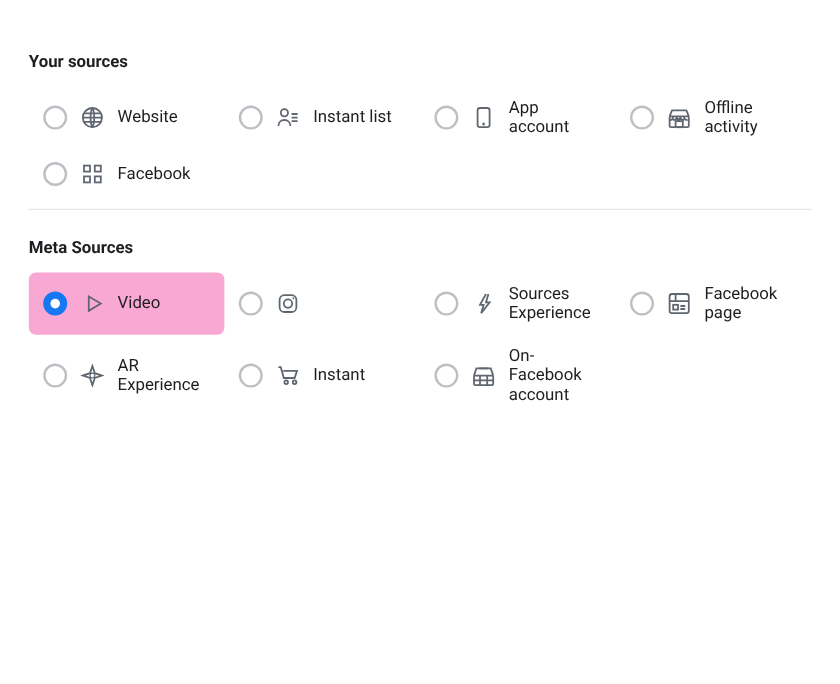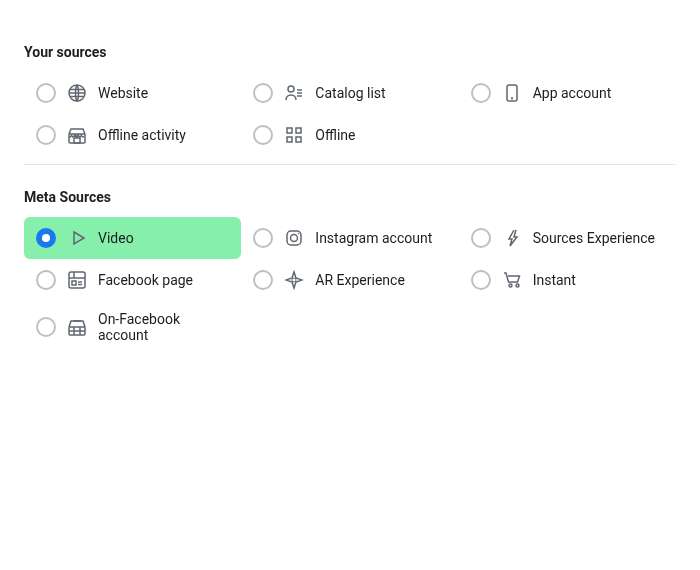--- a/index.html
+++ b/index.html
@@ -25,34 +25,34 @@
     .section-label {
       font-weight: 700;
       font-size: 14px;
       margin-bottom: 12px;
     }
     .section {
       margin-bottom: 24px;
     }
     .options-grid {
       display: grid;
-      grid-template-columns: 1fr 1fr 1fr;
+      grid-template-columns: 1fr 1fr 1fr 1fr;
       gap: 0;
     }
     .option-item {
       display: flex;
       align-items: center;
       gap: 10px;
       padding: 10px 12px;
       border-radius: 6px;
       cursor: pointer;
       user-select: none;
     }
     .option-item.selected {
-      background: #86efac;
+      background: #f9a8d4;
     }
     .radio-circle {
       width: 20px;
       height: 20px;
       border-radius: 50%;
       border: 2px solid #bcc0c4;
       flex-shrink: 0;
       display: flex;
       align-items: center;
       justify-content: center;
@@ -112,21 +112,21 @@
           <div class="radio-circle"></div>
           <div class="option-icon">
             <svg width="20" height="20" viewBox="0 0 20 20" fill="none" stroke="#606770" stroke-width="1.5">
       <circle cx="7" cy="6" r="3"></circle>
       <path d="M2 17c0-3 2.2-5 5-5s5 2 5 5"></path>
       <line x1="13" y1="7" x2="18" y2="7"></line>
       <line x1="13" y1="10" x2="18" y2="10"></line>
       <line x1="13" y1="13" x2="18" y2="13"></line>
     </svg>
           </div>
-          <span class="option-label">Catalog list</span>
+          <span class="option-label">Instant list</span>
         </div>
         <div class="option-item">
           <div class="radio-circle"></div>
           <div class="option-icon">
             <svg width="20" height="20" viewBox="0 0 20 20" fill="none" stroke="#606770" stroke-width="1.5">
       <rect x="5" y="2" width="10" height="16" rx="2"></rect>
       <line x1="10" y1="15" x2="10" y2="15.5" stroke-width="2" stroke-linecap="round"></line>
     </svg>
           </div>
           <span class="option-label">App account</span>
@@ -146,21 +146,21 @@
         <div class="option-item">
           <div class="radio-circle"></div>
           <div class="option-icon">
             <svg width="20" height="20" viewBox="0 0 20 20" fill="none" stroke="#606770" stroke-width="1.5">
       <rect x="3" y="3" width="5" height="5"></rect>
       <rect x="12" y="3" width="5" height="5"></rect>
       <rect x="3" y="12" width="5" height="5"></rect>
       <rect x="12" y="12" width="5" height="5"></rect>
     </svg>
           </div>
-          <span class="option-label">Offline</span>
+          <span class="option-label">Facebook</span>
         </div>
         <div></div>
       </div>
       <div class="divider"></div>
     </div>
     <div class="section">
       <div class="section-label">Meta Sources</div>
       <div class="options-grid">
         <div class="option-item selected">
           <div class="radio-circle checked"></div>
@@ -173,21 +173,20 @@
         </div>
         <div class="option-item">
           <div class="radio-circle"></div>
           <div class="option-icon">
             <svg width="20" height="20" viewBox="0 0 20 20" fill="none" stroke="#606770" stroke-width="1.5">
       <rect x="3" y="3" width="14" height="14" rx="4"></rect>
       <circle cx="10" cy="10" r="3.5"></circle>
       <circle cx="14.5" cy="5.5" r="0.8" fill="#606770" stroke="none"></circle>
     </svg>
           </div>
-          <span class="option-label">Instagram account</span>
         </div>
         <div class="option-item">
           <div class="radio-circle"></div>
           <div class="option-icon">
             <svg width="20" height="20" viewBox="0 0 20 20" fill="none" stroke="#606770" stroke-width="1.5">
       <polyline points="12,2 7,11 10,11 8,18 15,9 12,9 14,2"></polyline>
     </svg>
           </div>
           <span class="option-label">Sources Experience</span>
         </div>

